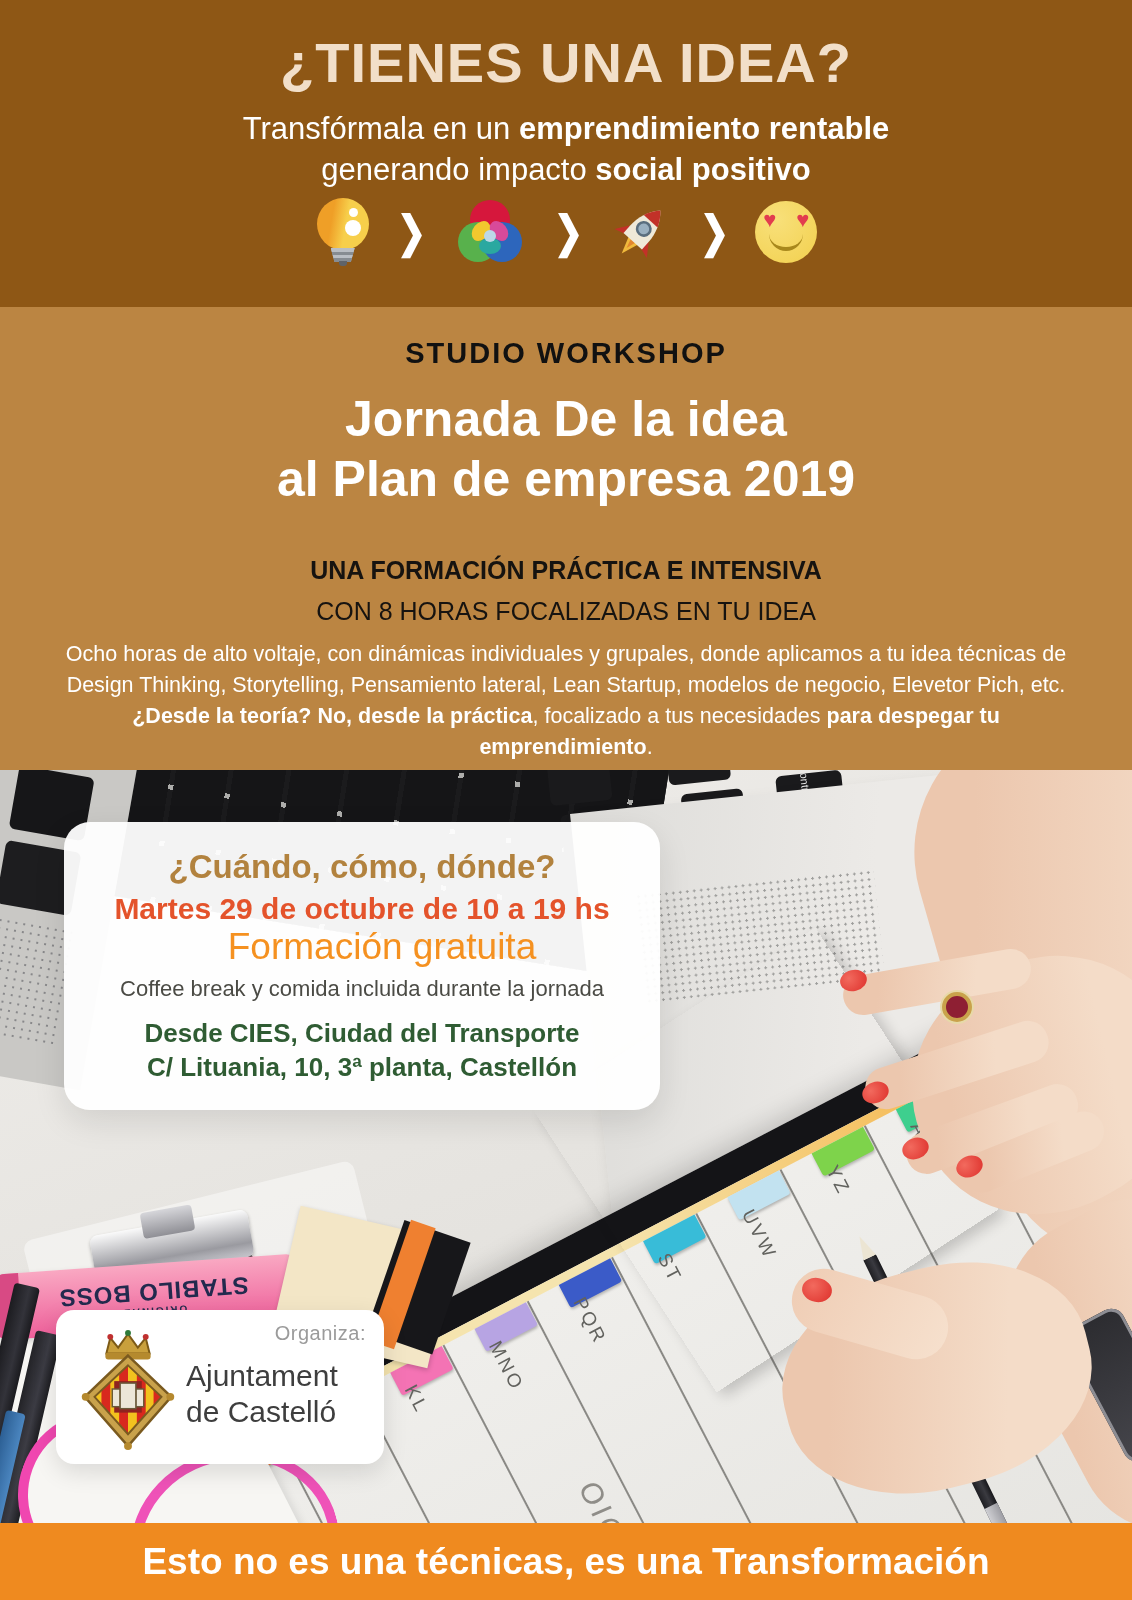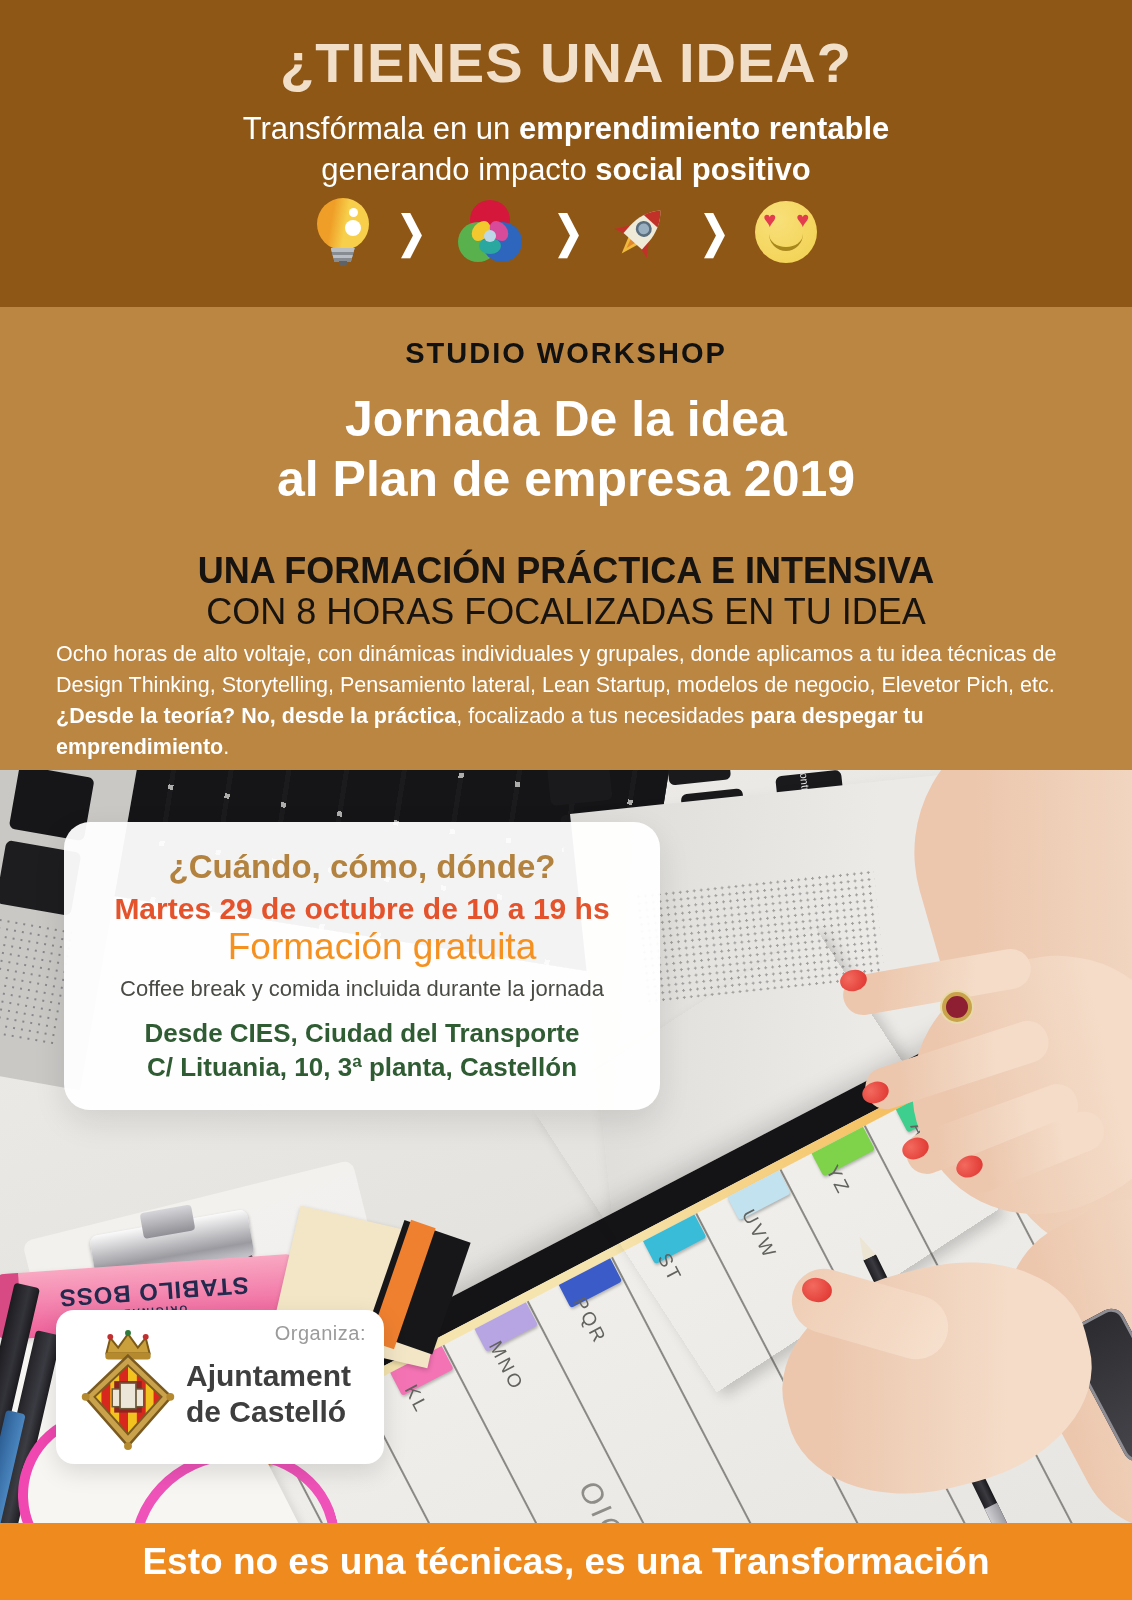--- a/index.html
+++ b/index.html
@@ -35,23 +35,23 @@
   .smiley .eye.l{left:8px;} .smiley .eye.r{right:8px;}
   .smiley .mouth{position:absolute;left:14px;top:26px;width:34px;height:20px;
     border:0 solid #a8881c;border-bottom-width:4px;border-radius:0 0 17px 17px;}
   
   .sec-gold{position:absolute;left:0;top:307px;width:1132px;height:463px;background:var(--gold);}
   .kicker{position:absolute;left:0;top:30px;width:100%;text-align:center;
     font-size:29px;letter-spacing:2px;color:#111;font-weight:600;}
   .big-title{position:absolute;left:0;top:82px;width:100%;text-align:center;
     font-size:50px;line-height:60px;font-weight:bold;color:#fff;}
   .practica{position:absolute;left:0;top:243px;width:100%;text-align:center;
-    font-size:36px;line-height:41px;color:#161310;}
+    font-size:25px;line-height:41px;color:#161310;}
   .practica .l1{font-weight:bold;}
-  .desc{position:absolute;left:56px;top:332px;width:1020px;text-align:left;
+  .desc{position:absolute;left:56px;top:332px;width:1020px;text-align:center;
     font-size:21.5px;line-height:31px;color:#fff;}
   .desc .b{font-weight:bold;}
   
   .photo{position:absolute;left:0;top:770px;width:1132px;height:753px;overflow:hidden;
     background:linear-gradient(160deg,#f0eeeb 0%,#e7e5e1 45%,#dcdad6 100%);}
   .keygrid{background-color:#adadab;
     background-image:
       repeating-linear-gradient(90deg,rgba(0,0,0,0) 0 5px,#151517 5px 57px),
       repeating-linear-gradient(0deg,rgba(0,0,0,0) 0 5px,#1b1b1d 5px 57px);}
   .laptop-topleft{position:absolute;left:-60px;top:-96px;width:720px;height:250px;transform:rotate(9deg);}
@@ -155,21 +155,21 @@
   .ic-heading{margin-top:26px;font-size:33px;font-weight:bold;color:var(--heading_gold);}
   .ic-date{margin-top:6px;font-size:30px;font-weight:bold;color:var(--date_red);}
   .ic-free{font-size:37px;font-weight:normal;color:var(--free_orange);padding-left:40px;}
   .ic-catering{margin-top:8px;font-size:22px;color:var(--text_dark);}
   .ic-venue{margin-top:14px;font-size:26px;line-height:34px;font-weight:bold;color:var(--venue_green);}
   
   .org-card{position:absolute;left:56px;top:1310px;width:328px;height:154px;border-radius:18px;
     background:#fff;box-shadow:0 8px 24px rgba(0,0,0,.12);}
   .org-label{position:absolute;right:18px;top:12px;font-size:20px;color:var(--organizer_gray);letter-spacing:.5px;}
   .org-coat{position:absolute;left:22px;top:18px;}
-  .org-name{position:absolute;left:130px;top:48px;font-size:30px;line-height:36px;font-weight:700;color:var(--organizer_text);}
+  .org-name{position:absolute;left:130px;top:48px;font-size:30px;line-height:36px;font-weight:400;color:var(--organizer_text);}
   
   .footer-bar{position:absolute;left:0;top:1523px;width:1132px;height:77px;background:var(--footer_orange);}
   .footer-bar .slogan{width:100%;text-align:center;line-height:77px;font-size:37px;font-weight:bold;color:#fff;}
 </style>
 </head>
 <body>
 
 <div id="poster">
 
   <div class="sec-header">

